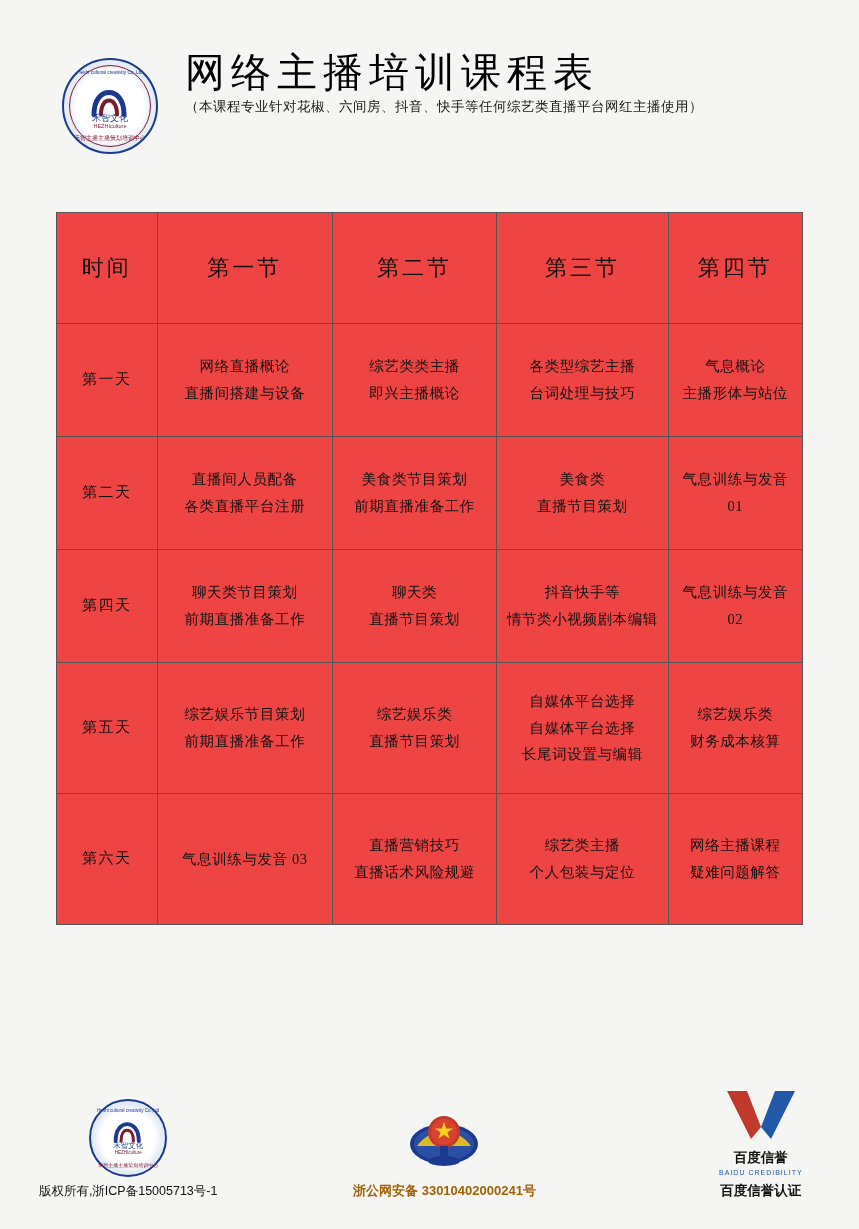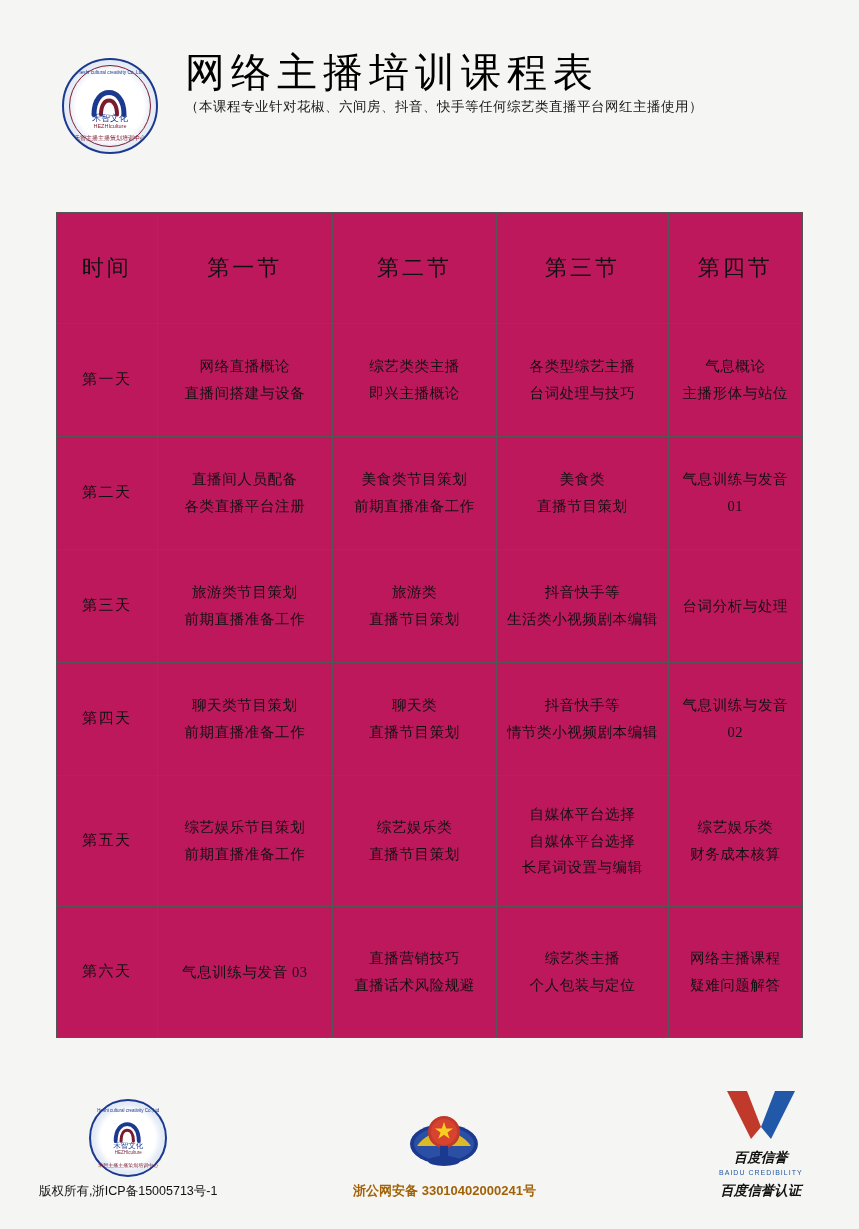--- a/index.html
+++ b/index.html
@@ -112,21 +112,21 @@
   }
 
   
   .table-wrap {
     margin: 34px 56px 0 56px;
   }
   table.schedule {
     width: 100%;
     border-collapse: collapse;
     table-layout: fixed;
-    background: #be185d;
+    background: #ef4444;
   }
   table.schedule td, table.schedule th {
     border: 1px solid #555;
     text-align: center;
     vertical-align: middle;
     padding: 6px 4px;
     font-weight: 400;
   }
   table.schedule col.c0 { width: 13.5%; }
   table.schedule col.c1 { width: 23.5%; }
@@ -184,21 +184,20 @@
     color: #111;
   }
   .badge .caption.blue {
     color: #a16207;
     font-weight: bold;
     font-size: 13px;
   }
   .badge .caption.strong {
     font-weight: bold;
     font-size: 13.5px;
-    font-style: italic;
   }
   .badge .caption.sub {
     font-size: 7px;
     letter-spacing: 1px;
     color: #2159a8;
     margin-top: 2px;
     font-family: "Liberation Sans", sans-serif;
   }
 
   .logo-small {
@@ -293,38 +292,20 @@
           </td>
           <td>
             <span class="cellline">美食类</span>
             <span class="cellline">直播节目策划</span>
           </td>
           <td>
             <span class="cellline">气息训练与发音 01</span>
           </td>
         </tr>
 
-        <tr>
-          <td class="daycell">第三天</td>
-          <td>
-            <span class="cellline">旅游类节目策划</span>
-            <span class="cellline">前期直播准备工作</span>
-          </td>
-          <td>
-            <span class="cellline">旅游类</span>
-            <span class="cellline">直播节目策划</span>
-          </td>
-          <td>
-            <span class="cellline">抖音快手等</span>
-            <span class="cellline">生活类小视频剧本编辑</span>
-          </td>
-          <td>
-            <span class="cellline">台词分析与处理</span>
-          </td>
-        </tr>
 
         <tr>
           <td class="daycell">第四天</td>
           <td>
             <span class="cellline">聊天类节目策划</span>
             <span class="cellline">前期直播准备工作</span>
           </td>
           <td>
             <span class="cellline">聊天类</span>
             <span class="cellline">直播节目策划</span>

